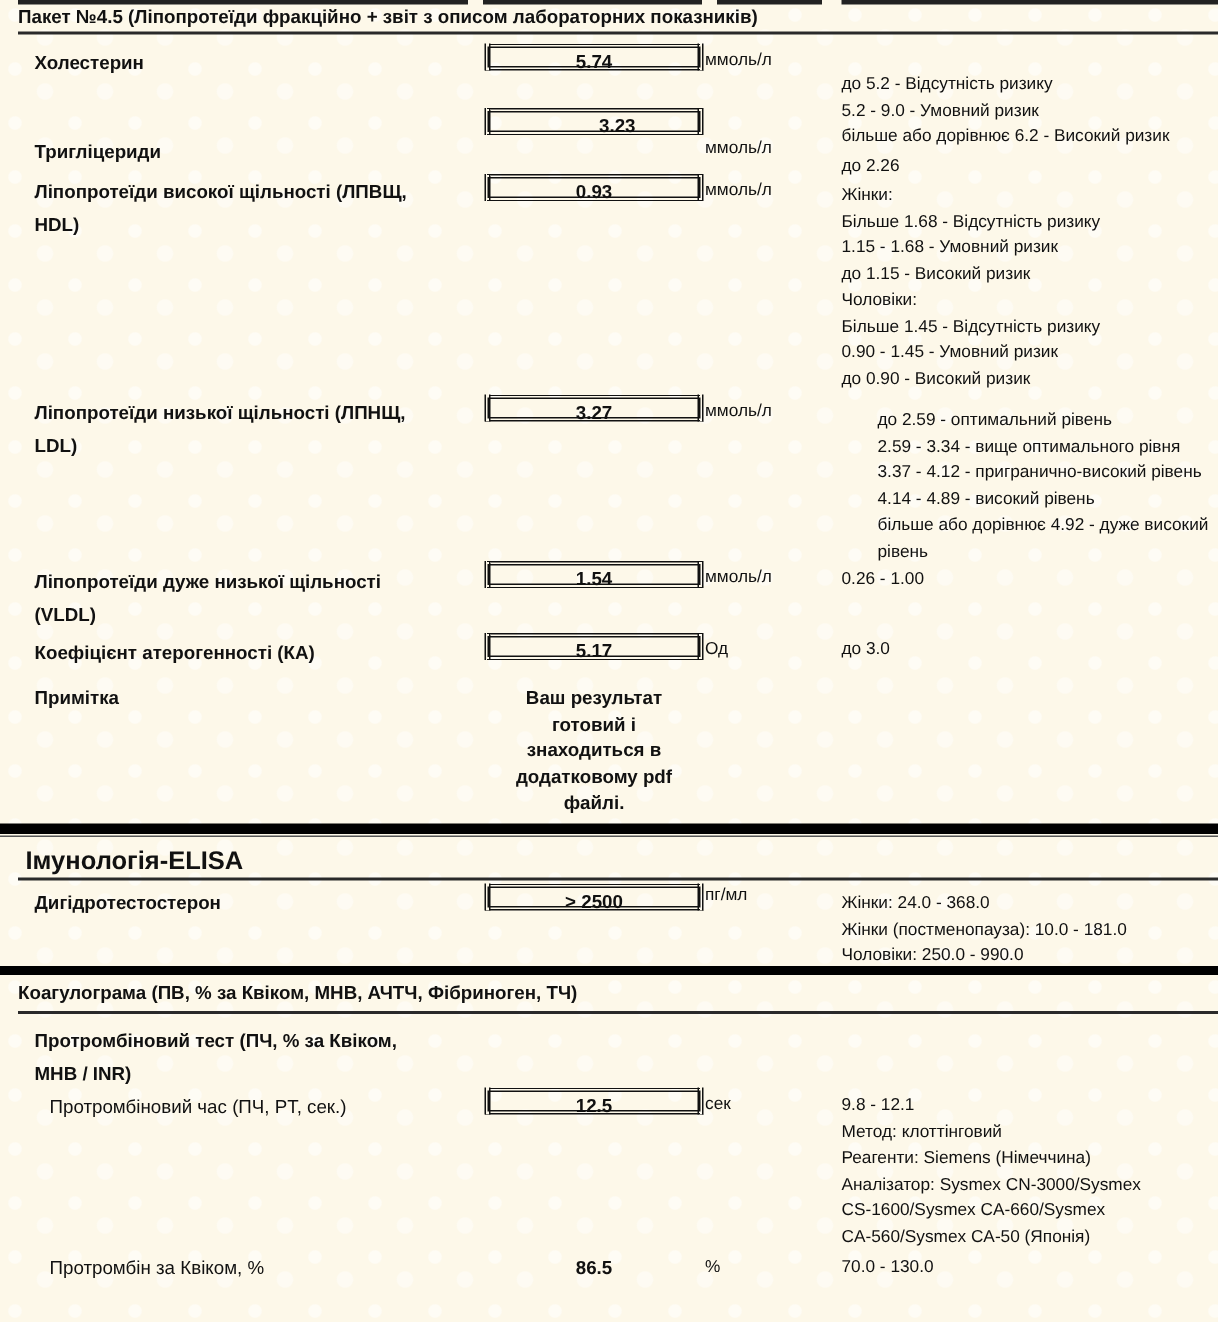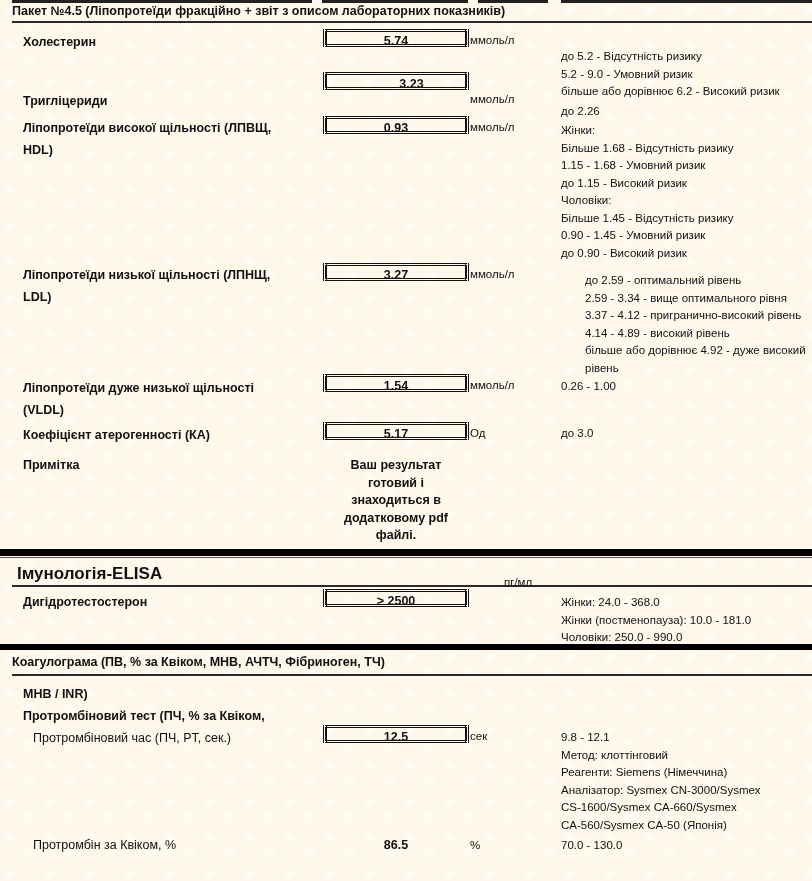--- a/index.html
+++ b/index.html
@@ -122,34 +122,34 @@
   <div>файлі.</div>
 </div>
 
 <div class="thick" style="top:549px;"></div>
 <div class="hline" style="top:557px;left:0;height:1px;background:#555;"></div>
 <div class="sec-head" style="top:564px;">Імунологія-ELISA</div>
 <div class="hline" style="top:585px;"></div>
 
 <div class="row-label" style="top:591px;">Дигідротестостерон</div>
 <div class="val-box" style="top:589px;">&gt; 2500</div>
-<div class="unit" style="top:571px;padding-left:34px;">пг/мл</div>
+<div class="unit" style="top:586px;">пг/мл</div>
 <div class="ref" style="top:594px;">
   <div>Жінки: 24.0 - 368.0</div>
   <div>Жінки (постменопауза): 10.0 - 181.0</div>
   <div>Чоловіки: 250.0 - 990.0</div>
 </div>
 
 <div class="thick" style="top:644px;height:6px;"></div>
 <div class="sec-head2" style="top:655px;">Коагулограма (ПВ, % за Квіком, МНВ, АЧТЧ, Фібриноген, ТЧ)</div>
 <div class="hline" style="top:674px;"></div>
 
 <div class="row-label" style="top:683px;">
+  <div>Протромбіновий тест (ПЧ, % за Квіком,</div>
   <div>МНВ / INR)</div>
-  <div>Протромбіновий тест (ПЧ, % за Квіком,</div>
 </div>
 
 <div class="row-label plain" style="top:727px;">Протромбіновий час (ПЧ, PT, сек.)</div>
 <div class="val-box" style="top:725px;">12.5</div>
 <div class="unit" style="top:725px;">сек</div>
 <div class="ref" style="top:729px;">
   <div>9.8 - 12.1</div>
   <div>Метод: клоттінговий</div>
   <div>Реагенти: Siemens (Німеччина)</div>
   <div>Аналізатор: Sysmex CN-3000/Sysmex</div>

